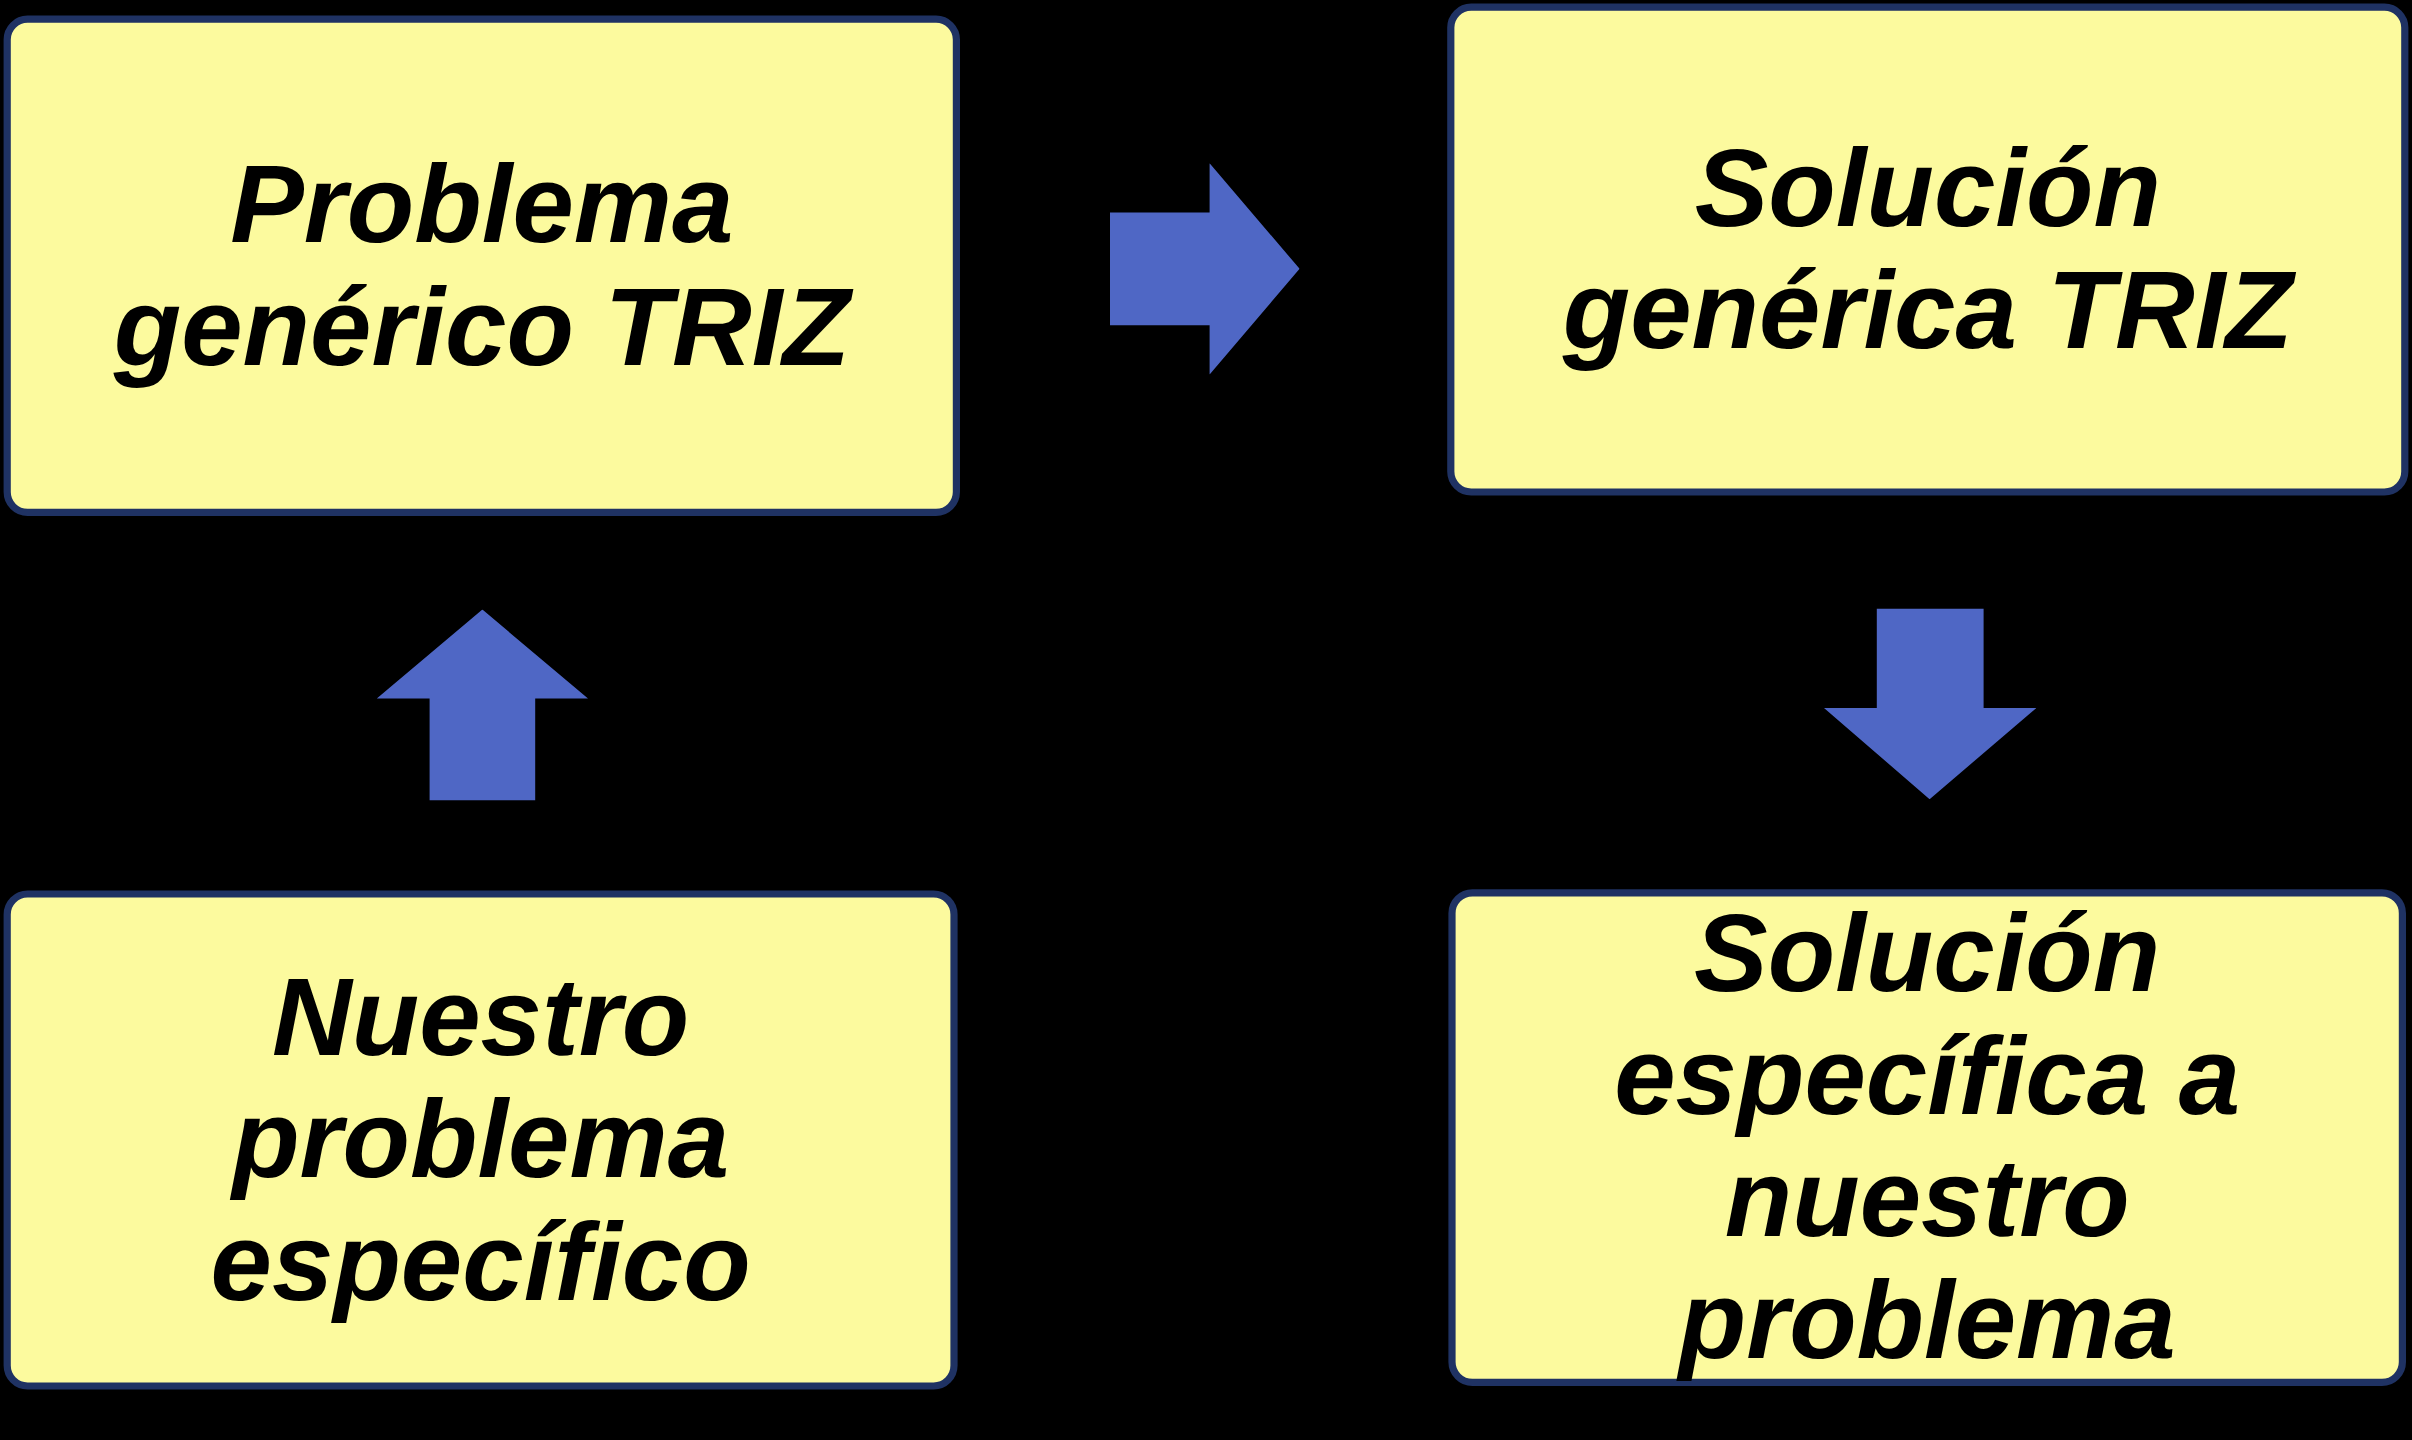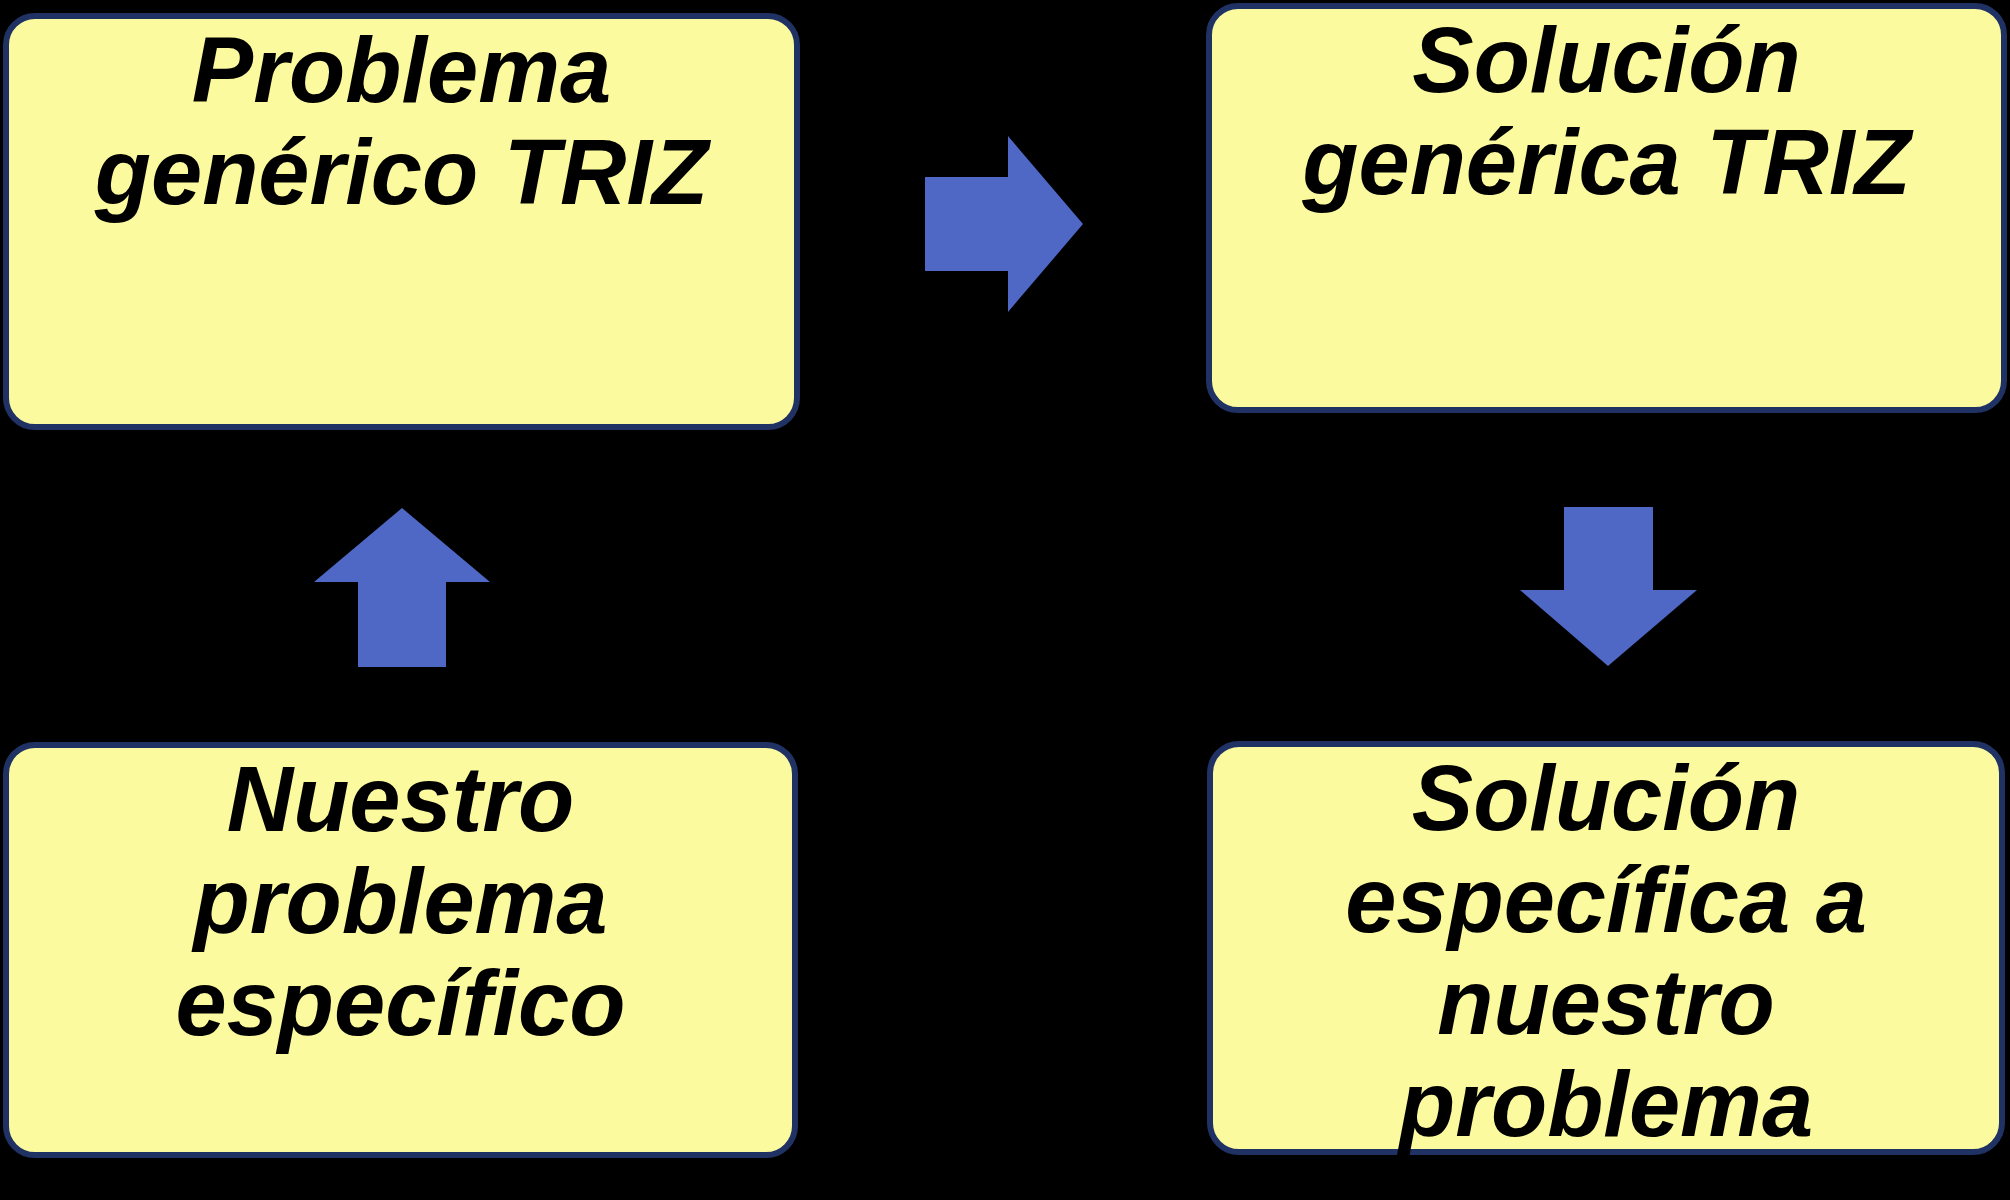--- a/index.html
+++ b/index.html
@@ -13,23 +13,23 @@
     height: 1200px;
     background: var(--background, #000000);
     overflow: hidden;
     font-family: "Liberation Sans", sans-serif;
   }
   .box {
     position: absolute;
     box-sizing: border-box;
     background: var(--box-fill, #FCFA9E);
     border: 6px solid var(--box-border, #1F3263);
-    border-radius: 32px;
+    border-radius: 20px;
     display: flex;
-    align-items: flex-start;
+    align-items: center;
     justify-content: center;
   }
   .box-label {
     font: italic 700 92px/102px "Liberation Sans", sans-serif;
     color: var(--text, #000000);
     text-align: center;
     white-space: pre-line;
   }
   .box-a { left: 3px;    top: 13px;  width: 797px; height: 417px; }
   .box-b { left: 1206px; top: 3px;   width: 801px; height: 410px; }

